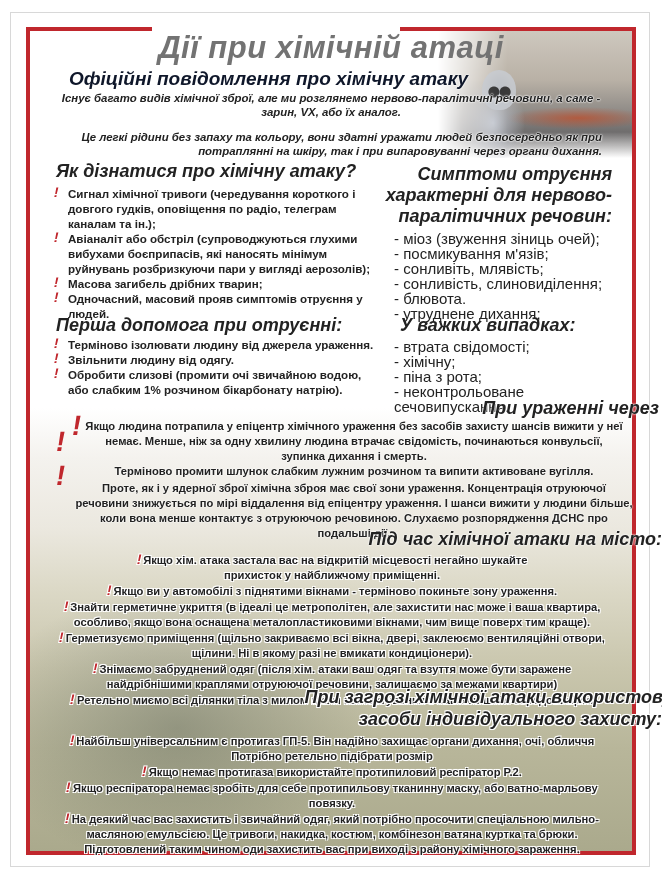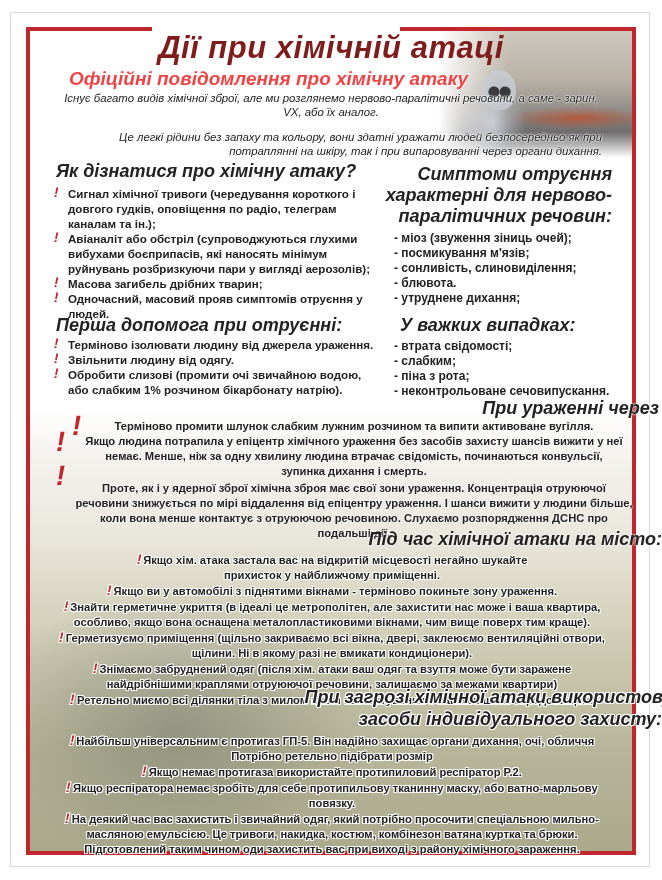--- a/index.html
+++ b/index.html
@@ -40,46 +40,46 @@
     }
     .red { position: absolute; background: #c0272d; }
     .red.left { left: 26px; top: 27px; width: 4px; height: 828px; }
     .red.right { left: 632px; top: 27px; width: 4px; height: 828px; }
     .red.bottom { left: 26px; top: 851px; width: 610px; height: 4px; }
     .red.top-left { left: 26px; top: 27px; width: 126px; height: 4px; }
     .red.top-right { left: 400px; top: 27px; width: 236px; height: 4px; }
 
     .title {
       position: absolute; left: 0; width: 662px; top: 30px; text-align: center;
-      font-size: 31px; font-weight: bold; font-style: italic; color: #7f1d1d; letter-spacing: 0.5px;
+      font-size: 31px; font-weight: bold; font-style: italic; color: #737373; letter-spacing: 0.5px;
     }
     .subtitle {
       position: absolute; left: 0; width: 537px; top: 68px; text-align: center;
-      font-size: 19px; font-weight: bold; font-style: italic; color: #ef4444;
+      font-size: 19px; font-weight: bold; font-style: italic; color: #0f172a;
       text-shadow: 0 0 2px #fff, 0 0 2px #fff;
     }
     .intro {
       position: absolute; left: 60px; width: 542px; text-align: center;
-      font-size: 11.4px; font-weight: normal; font-style: italic; color: #222; line-height: 14px;
+      font-size: 11.4px; font-weight: bold; font-style: italic; color: #222; line-height: 14px;
       text-shadow: 0 0 2px #fff, 0 0 2px #fff, 0 0 1px #fff;
     }
     .intro.p1 { top: 91px; }
     .intro.p2 { top: 130px; text-align: right; }
 
     .h2 {
       position: absolute; font-size: 18px; font-weight: bold; font-style: italic; color: #222; line-height: 22px;
     }
     .h2.center { text-align: right; }
 
     .list { position: absolute; margin: 0; padding: 0; list-style: none; font-size: 11.6px; font-weight: bold; color: #222; line-height: 15px; }
     .list li { position: relative; padding-left: 14px; }
     .list li .bang {
       position: absolute; left: 0; top: -1px; color: #c0272d; font-weight: bold; font-size: 14px; transform: skewX(-12deg);
     }
-    .dash-list { position: absolute; margin: 0; padding: 0; list-style: none; font-size: 12px; font-weight: bold; color: #222; line-height: 15px; }
+    .dash-list { position: absolute; margin: 0; padding: 0; list-style: none; font-size: 15px; font-weight: normal; color: #222; line-height: 15px; }
 
     .center-block {
       position: absolute; left: 44px; width: 576px; text-align: center;
       font-size: 11.2px; font-weight: bold; color: #222; line-height: 15px;
     }
     .center-block .bang { color: #c0272d; font-weight: bold; font-size: 14px; margin-right: 2px; display: inline-block; transform: skewX(-12deg); }
     .big-bang { position: absolute; color: #c0272d; font-weight: bold; font-size: 28px; font-family: "Liberation Sans", sans-serif; transform: skewX(-10deg); }
     .outlined { text-shadow: -1px -1px 0 #fff, 1px -1px 0 #fff, -1px 1px 0 #fff, 1px 1px 0 #fff, 0 0 2px #fff; }
     .outlined-soft { text-shadow: 0 0 2px #fff, 0 0 2px #fff; }
     p.para { margin: 0; }
@@ -108,47 +108,48 @@
   <li><span class="bang">!</span><span>Сигнал хімічної тривоги (чередування короткого і довгого гудків, оповіщення по радіо, телеграм каналам та ін.);</span></li>
   <li><span class="bang">!</span><span>Авіаналіт або обстріл (супроводжуються глухими вибухами боєприпасів, які наносять мінімум руйнувань розбризкуючи пари у вигляді аерозолів);</span></li>
   <li><span class="bang">!</span><span>Масова загибель дрібних тварин;</span></li>
   <li><span class="bang">!</span><span>Одночасний, масовий прояв симптомів отруєння у людей.</span></li>
 </ul>
 
 <div class="h2 center" style="left:382px; top:164px; width:230px; line-height:21px;">Симптоми отруєння характерні для нервово-паралітичних речовин:</div>
 <ul class="dash-list" style="left:394px; top:231px; width:230px;">
   <li>- міоз (звуження зіниць очей);</li>
   <li>- посмикування м'язів;</li>
+  <li>- сонливіть, млявість;</li>
   <li>- сонливість, слиновиділення;</li>
   <li>- блювота.</li>
   <li>- утруднене дихання;</li>
 </ul>
 
 <div class="h2" style="left:56px; top:314px;">Перша допомога при отруєнні:</div>
 <ul class="list" style="left:54px; top:337px; width:325px;">
   <li><span class="bang">!</span><span>Терміново ізолювати людину від джерела ураження.</span></li>
   <li><span class="bang">!</span><span>Звільнити людину від одягу.</span></li>
   <li><span class="bang">!</span><span>Обробити слизові (промити очі звичайною водою, або слабким 1% розчином бікарбонату натрію).</span></li>
 </ul>
 
 <div class="h2" style="left:400px; top:314px;">У важких випадках:</div>
 <ul class="dash-list" style="left:394px; top:339px; width:240px;">
   <li>- втрата свідомості;</li>
-  <li>- слабким;</li>
+  <li>- хімічну;</li>
   <li>- піна з рота;</li>
   <li>- неконтрольоване сечовипускання.</li>
 </ul>
 
 <div class="h2 center outlined-soft" style="left:0; width:662px; top:397px;padding-left:46px;">При ураженні через рот:</div>
 <span class="big-bang" style="left:72px; top:410px;">!</span>
 <span class="big-bang" style="left:56px; top:426px;">!</span>
 <span class="big-bang" style="left:56px; top:460px;">!</span>
 <div class="center-block outlined-soft" style="top:419px; left:74px; width:560px;">
+  <p class="para" style="padding:0 10px;">Якщо людина потрапила у епіцентр хімічного ураження без засобів захисту шансів вижити у неї немає. Менше, ніж за одну хвилину людина втрачає свідомість, починаються конвульсії, зупинка дихання і смерть.</p>
   <p class="para">Терміново промити шлунок слабким лужним розчином та випити активоване вугілля.</p>
-  <p class="para" style="padding:0 10px;">Якщо людина потрапила у епіцентр хімічного ураження без засобів захисту шансів вижити у неї немає. Менше, ніж за одну хвилину людина втрачає свідомість, починаються конвульсії, зупинка дихання і смерть.</p>
   <p class="para" style="margin-top:2px;">Проте, як і у ядерної зброї хімічна зброя має свої зони ураження. Концентрація отруюючої речовини знижується по мірі віддалення від епіцентру ураження. І шанси вижити у людини більше, коли вона менше контактує з отруюючою речовиною. Слухаємо розпорядження ДСНС про подальші дії.</p>
 </div>
 
 <div class="h2 center outlined-soft" style="left:0; width:662px; top:528px;">Під час хімічної атаки на місто:</div>
 <div class="center-block outlined" style="top:552px;">
   <p class="para" style="padding:0 70px;"><span class="bang">!</span><span>Якщо хім. атака застала вас на відкритій місцевості негайно шукайте прихисток у найближчому приміщенні.</span></p>
   <p class="para"><span class="bang">!</span><span>Якщо ви у автомобілі з піднятими вікнами - терміново покиньте зону ураження.</span></p>
   <p class="para"><span class="bang">!</span><span>Знайти герметичне укриття (в ідеалі це метрополітен, але захистити нас може і ваша квартира, особливо, якщо вона оснащена металопластиковими вікнами, чим вище поверх тим краще).</span></p>
   <p class="para"><span class="bang">!</span><span>Герметизуємо приміщення (щільно закриваємо всі вікна, двері, заклеюємо вентиляційні отвори, щілини. Ні в якому разі не вмикати кондиціонери).</span></p>
   <p class="para" style="padding:0 30px;"><span class="bang">!</span><span>Знімаємо забруднений одяг (після хім. атаки ваш одяг та взуття може бути заражене найдрібнішими краплями отруюючої речовини, залишаємо за межами квартири)</span></p>

